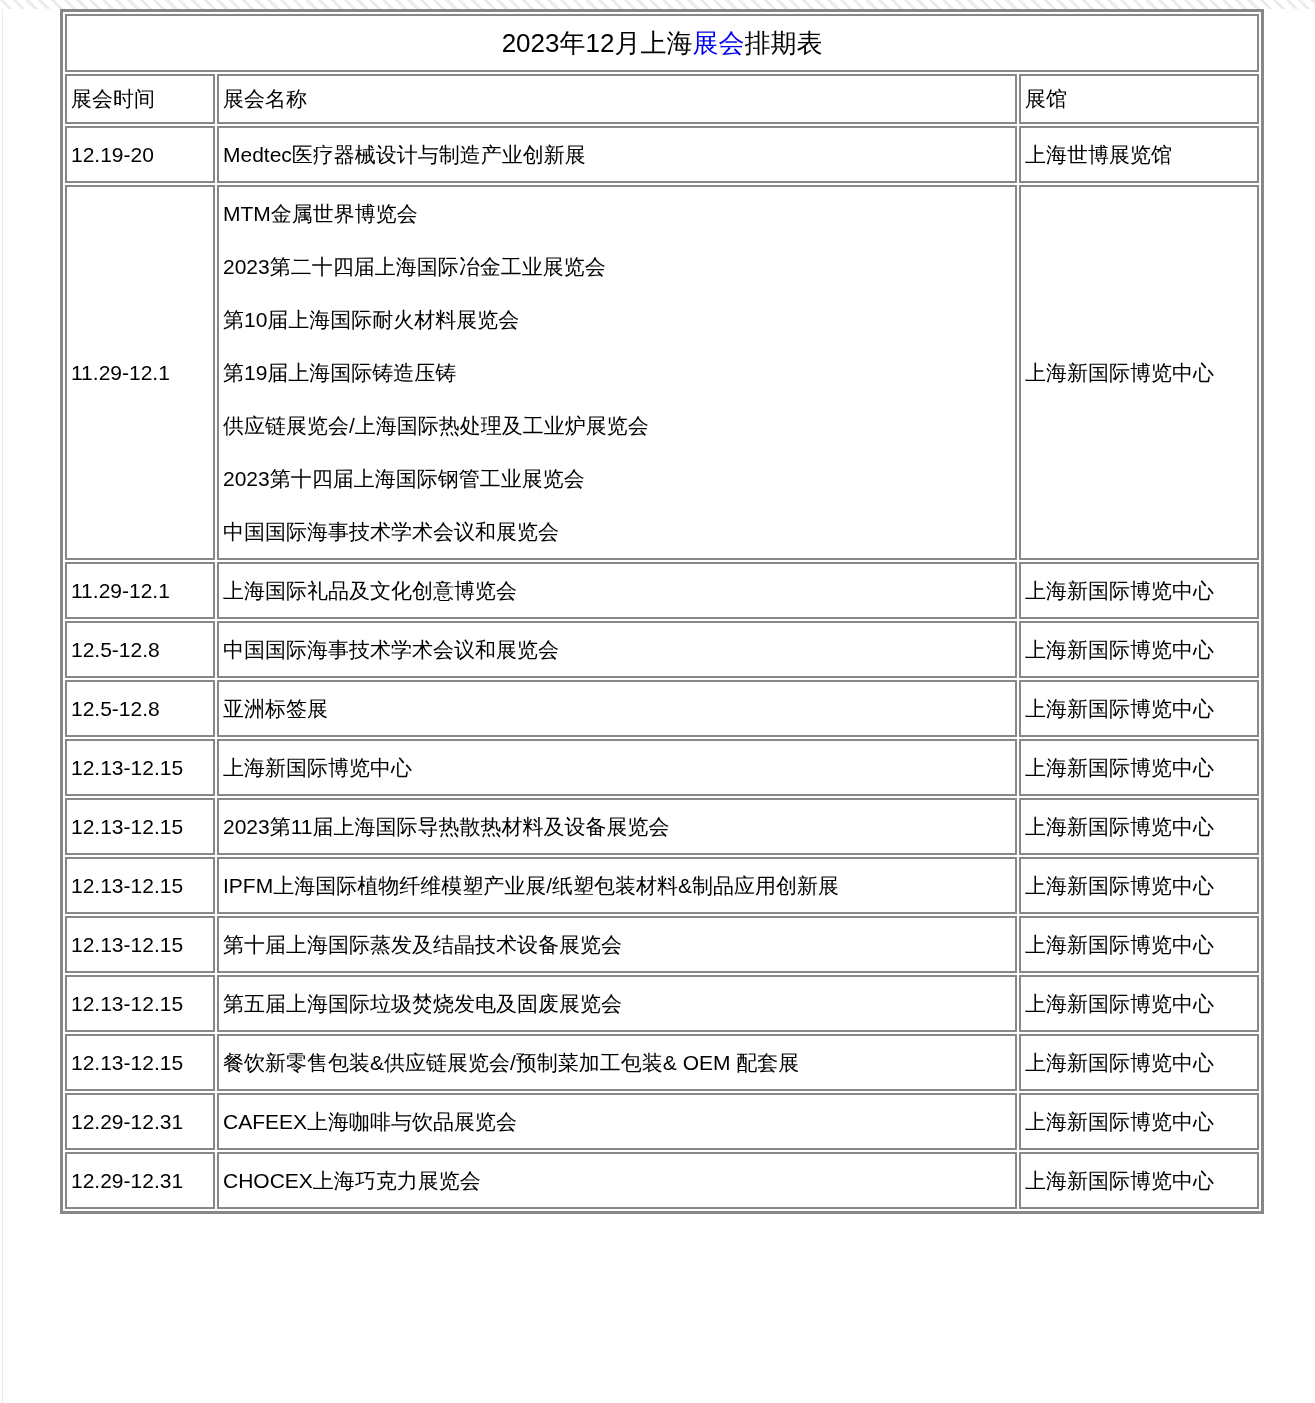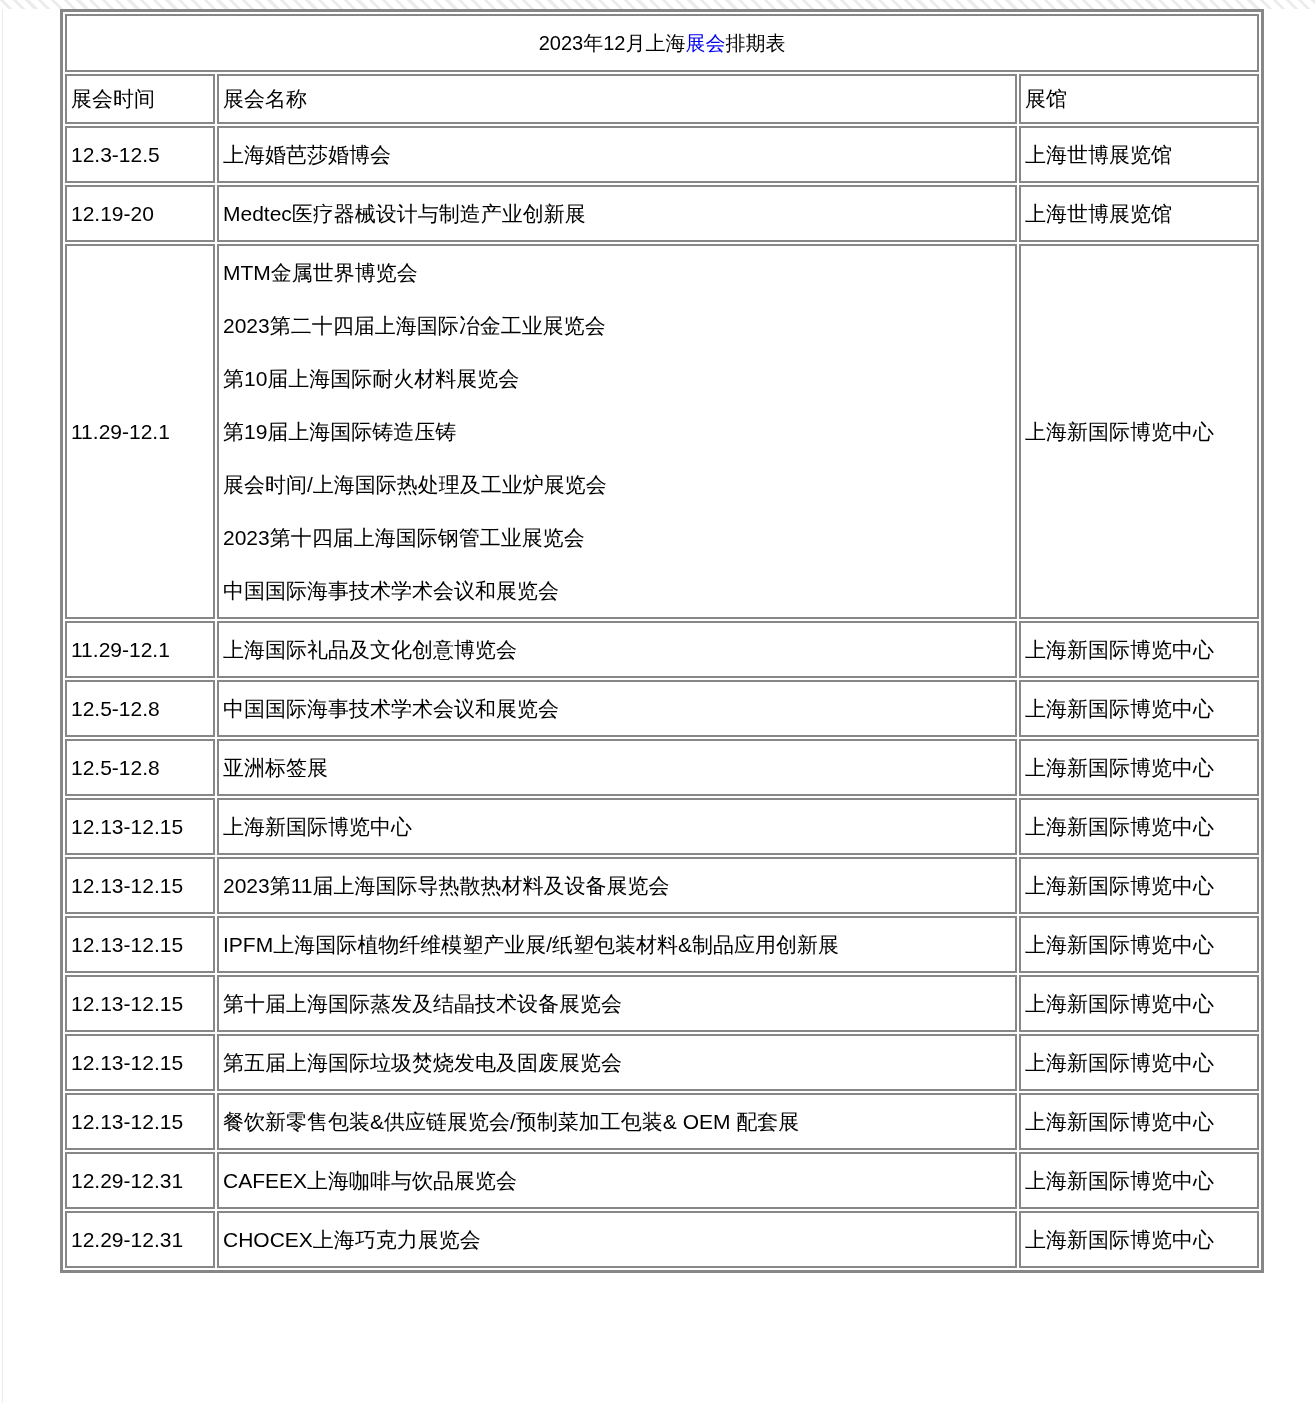--- a/index.html
+++ b/index.html
@@ -51,21 +51,21 @@
   table.schedule td {
     border: 2px solid var(--border);
     background: #ffffff;
     padding: 0 4px;
     vertical-align: middle;
     overflow: hidden;
     white-space: nowrap;
   }
   td.title-cell {
     text-align: center;
-    font-size: 20px;
+    font-size: 26px;
     line-height: 54px;
   }
   .title-link {
     color: var(--link);
     text-decoration: none;
     cursor: pointer;
   }
   tr.header-row td { line-height: 46px; margin-top: 12px; }
   .name-line { line-height: 53px; }
   td.time-cell, td.venue-cell { line-height: 53px; }
@@ -87,44 +87,37 @@
       <td class="title-cell" colspan="3"><span>2023年12月上海</span><span class="title-link">展会</span><span>排期表</span></td>
     </tr>
     <tr class="header-row">
       <td>展会时间</td>
       <td>展会名称</td>
       <td>展馆</td>
     </tr>
 
 
 
-  <tr>
-    <td class="time-cell">12.3-12.5</td>
-    <td class="name-cell">
-          <div class="name-line">上海婚芭莎婚博会</div>
-        </td>
-    <td class="venue-cell">上海世博展览馆</td>
-  </tr>
 
   <tr>
     <td class="time-cell">12.19-20</td>
     <td class="name-cell">
           <div class="name-line">Medtec医疗器械设计与制造产业创新展</div>
         </td>
     <td class="venue-cell">上海世博展览馆</td>
   </tr>
 
   <tr>
     <td class="time-cell">11.29-12.1</td>
     <td class="name-cell">
           <div class="name-line">MTM金属世界博览会</div>
           <div class="name-line">2023第二十四届上海国际冶金工业展览会</div>
           <div class="name-line">第10届上海国际耐火材料展览会</div>
           <div class="name-line">第19届上海国际铸造压铸</div>
-          <div class="name-line">展会时间/上海国际热处理及工业炉展览会</div>
+          <div class="name-line">供应链展览会/上海国际热处理及工业炉展览会</div>
           <div class="name-line">2023第十四届上海国际钢管工业展览会</div>
           <div class="name-line">中国国际海事技术学术会议和展览会</div>
         </td>
     <td class="venue-cell">上海新国际博览中心</td>
   </tr>
 
   <tr>
     <td class="time-cell">11.29-12.1</td>
     <td class="name-cell">
           <div class="name-line">上海国际礼品及文化创意博览会</div>

